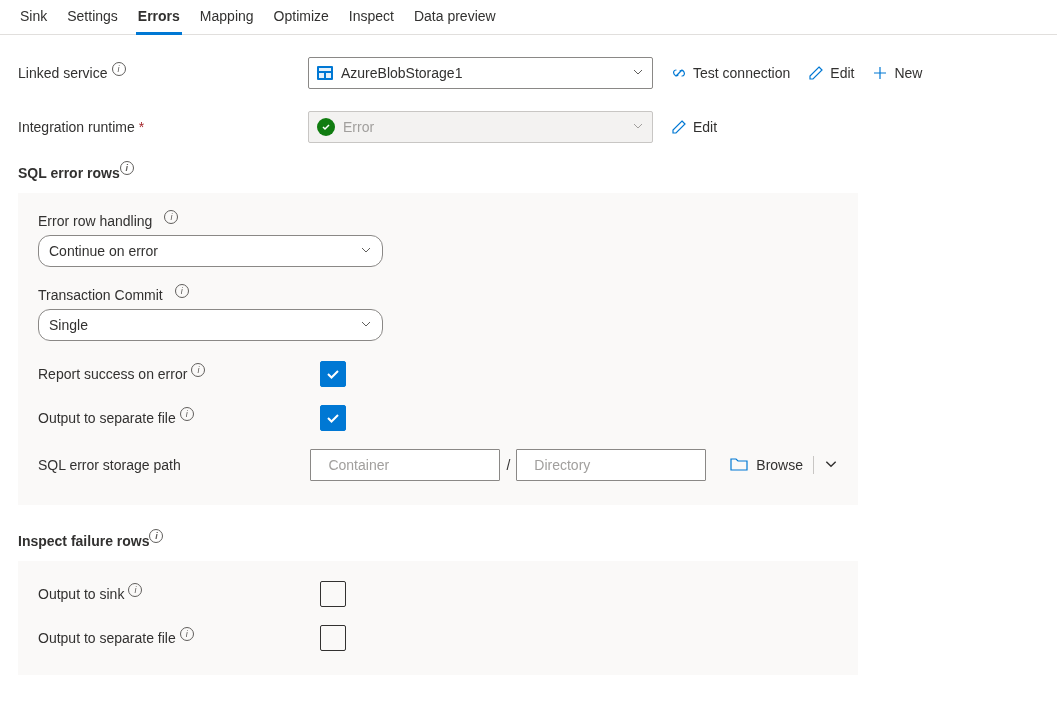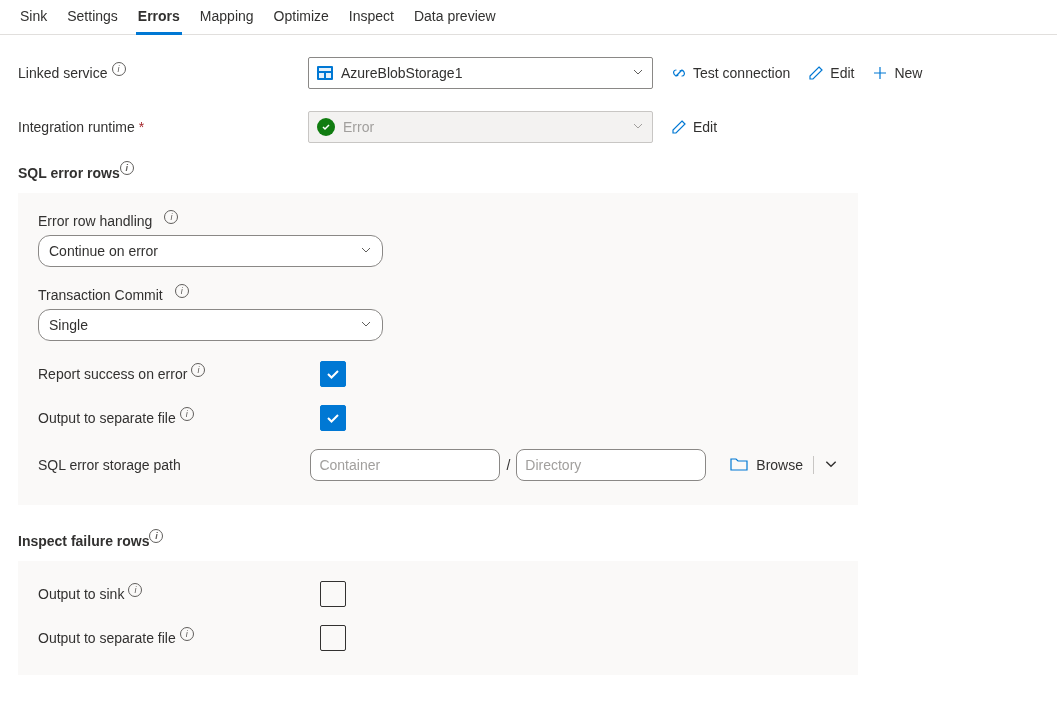--- a/index.html
+++ b/index.html
@@ -153,22 +153,22 @@
     background: #0078d4;
     border-color: #0078d4;
     color: #fff;
   }
   .path-row { display: flex; align-items: center; }
   .path-label { width: 282px; }
   .text-input {
     height: 32px;
     width: 190px;
     border: 1px solid #8a8886;
-    border-radius: 8px;
-    padding: 0 8px;
+    border-radius: 1px;
+    padding: 0 17px;
     font-family: inherit;
     font-size: 14px;
   }
   .text-input::placeholder { color: #a19f9d; }
   .slash { margin: 0 6px; color: #323130; }
   .browse-group { display: flex; align-items: center; gap: 4px; margin-left: 24px; }
   .browse-btn { display: flex; align-items: center; gap: 8px; color: #323130; cursor: pointer; }
   .divider { width: 1px; height: 18px; background: #c8c6c4; margin: 0 6px; }
 </style>
 </head>

